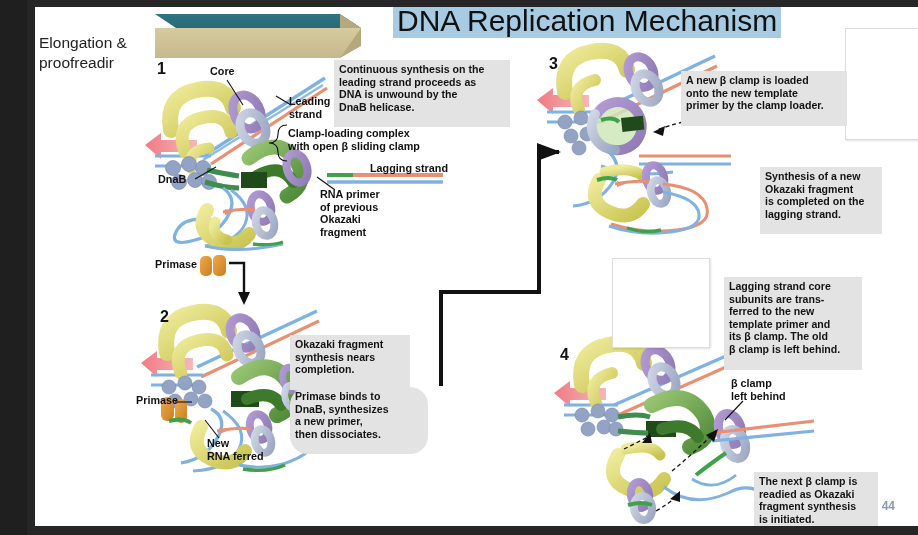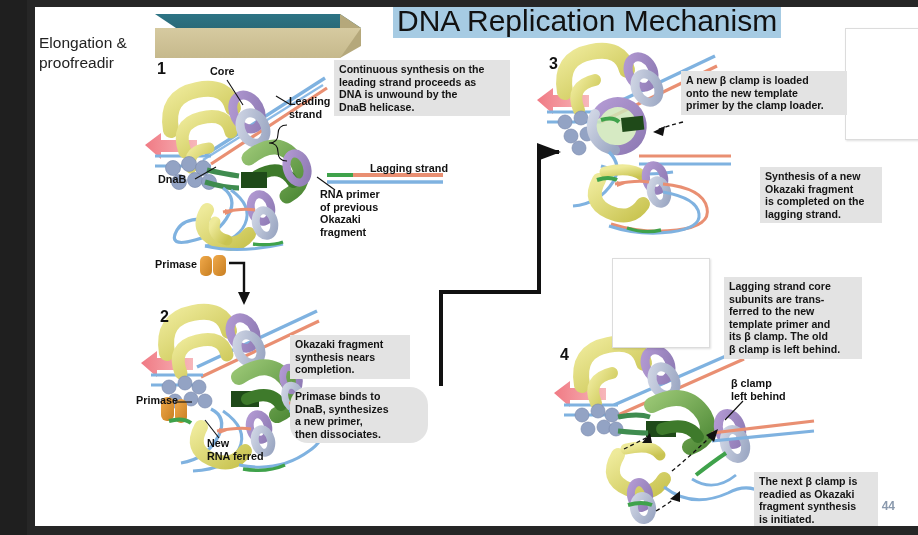--- a/index.html
+++ b/index.html
@@ -38,21 +38,21 @@
   .art{position:absolute;}
 
   
   .callout{
     position:absolute;
     background:#e3e3e3;
     color:#141414;
     font-weight:bold;
     font-size:10.6px;
     line-height:12.6px;
-    padding:3px 5px 3px 5px;
+    padding:3px 5px 14px 5px;
     z-index:25;
     white-space:pre-line;
   }
   
   .lbl{
     position:absolute;
     color:#111;
     font-weight:bold;
     font-size:10.8px;
     line-height:12.6px;
@@ -207,20 +207,22 @@
   </div>
 
   <div class="lbl" style="left:262px;top:95px;">Leading
 strand</div>
   <div class="art" style="left:247px;top:95px;width:20px;height:16px;">
     <svg width="20" height="16">
         <path class="leadline" d="M17 10 L2 1"></path>
       </svg>
   </div>
 
+  <div class="lbl" style="left:261px;top:127px;">Clamp-loading complex
+with open β sliding clamp</div>
   <div class="art" style="left:244px;top:122px;width:18px;height:42px;">
     <svg width="18" height="42">
         <path class="leadline" d="M16 3 q-9 0 -9 9 q0 9 -9 9 q9 0 9 9 q0 9 9 9"></path>
       </svg>
   </div>
 
   <div class="lbl" style="left:131px;top:173px;">DnaB</div>
   <div class="art" style="left:167px;top:165px;width:24px;height:18px;">
     <svg width="24" height="18">
         <path class="leadline" d="M1 14 L22 2"></path>

